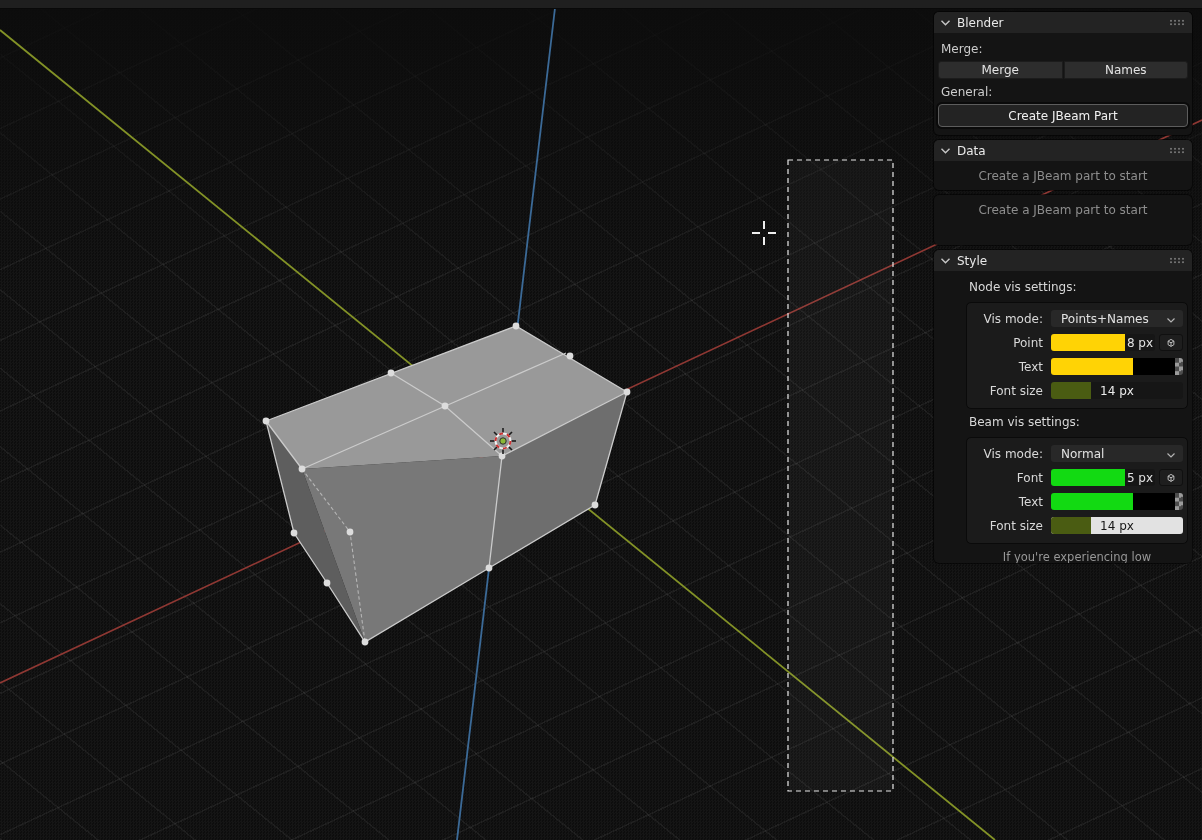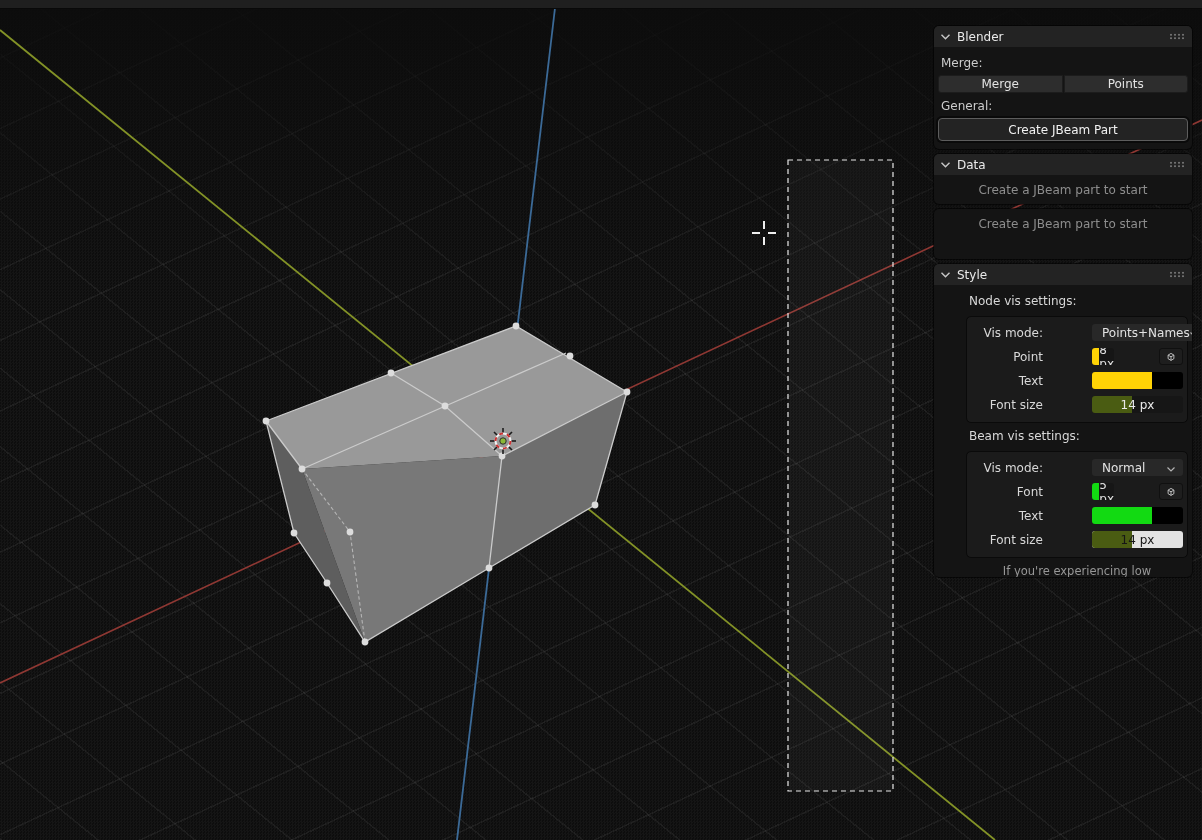--- a/index.html
+++ b/index.html
@@ -13,21 +13,21 @@
   .grid-overlay { position:absolute; inset:0;
     background-image:
       linear-gradient(to bottom, rgba(12,12,12,0.95), rgba(12,12,12,0.55) 12%, rgba(12,12,12,0) 34%),
       repeating-linear-gradient(-25deg, rgba(255,255,255,0.055) 0 1.5px, transparent 1.5px 64px),
       repeating-linear-gradient(39deg,  rgba(255,255,255,0.05)  0 1.5px, transparent 1.5px 61px);
   }
   .topbar { position:absolute; top:0; left:0; width:1202px; height:9px; background:#1f1f1f; border-bottom:1px solid #090909; }
   svg.scene { position:absolute; inset:0; }
 
   
-  .panel { position:absolute; left:934px; top:26px; width:258px; font-size:12px; color:#d6d6d6; }
+  .panel { position:absolute; left:934px; top:12px; width:258px; font-size:12px; color:#d6d6d6; }
   .section { background:#141414; border-radius:5px; overflow:hidden; margin-bottom:5px; box-shadow:0 0 0 1px rgba(0,0,0,0.55); }
   .sec-header { height:21px; background:#232323; display:flex; align-items:center; padding:0 8px 0 7px; cursor:pointer; }
   .sec-header .title { color:#e9e9e9; margin-left:7px; flex:1; }
   .chev { display:inline-flex; }
   .grip { width:15px; height:7px;
     background-image: radial-gradient(circle, #6f6f6f 0.9px, transparent 1px);
     background-size:4px 3.5px; }
 
   .s1-body { padding:6px 4px 8px 4px; }
   .field-label { color:#cccccc; margin:3px 3px 5px 3px; }
@@ -39,21 +39,21 @@
   .big-btn { width:100%; height:23px; margin-top:2px; background:#232323; border:1.5px solid #5d5d5d;
     border-radius:4px; box-shadow:0 0 0 2px #0a0a0a; color:#f1f1f1; font-size:12px; font-family:inherit;
     display:flex; align-items:center; justify-content:center; cursor:pointer; }
 
   .empty-body { height:29px; display:flex; align-items:center; justify-content:center; }
   .empty-text { color:#8d8d8d; }
 
   .s4-body { padding:6px 4px 6px 4px;margin-left:28px; }
   .group-label { color:#d8d8d8; margin:3px 3px 8px 3px; }
   .groupbox { background:#1b1b1b; border:1px solid #0a0a0a; border-radius:5px; padding:7px 4px 8px 0; margin-bottom:6px; }
-  .row { display:flex; align-items:center; height:17px; margin-bottom:7px;gap:41px; }
+  .row { display:flex; align-items:center; height:17px; margin-bottom:7px; }
   .row:last-child { margin-bottom:1px; }
   .row .rlabel { width:84px; text-align:right; padding-right:8px; color:#d8d8d8; flex:none; }
 
   .dropdown { flex:1; height:17px; background:#282828; border-radius:3px; display:flex; align-items:center;
     padding:0 8px 0 10px; color:#e2e2e2; cursor:pointer; }
   .dropdown .dval { flex:1; }
 
   .colorbar { flex:1; height:17px; display:flex; border-radius:3px; overflow:hidden; cursor:pointer; }
   .swatch { height:100%; }
   .sw-main { width:74px; }
@@ -150,21 +150,21 @@
               <path d="M0.5 0.8 L4.5 4.8 L8.5 0.8" stroke="#c7c7c7" stroke-width="1.4" fill="none"></path>
             </svg>
         </span>
         <span class="title">Blender</span>
         <span class="grip"></span>
       </div>
       <div class="s1-body">
         <div class="field-label">Merge:</div>
         <div class="btn-row">
           <button class="btn left">Merge</button>
-          <button class="btn right">Points</button>
+          <button class="btn right">Names</button>
         </div>
         <div class="field-label">General:</div>
         <button class="big-btn">Create JBeam Part</button>
       </div>
     </div>
 
     <div class="section" style="height:50px;">
       <div class="sec-header">
         <span class="chev">
           <svg width="9" height="6">

